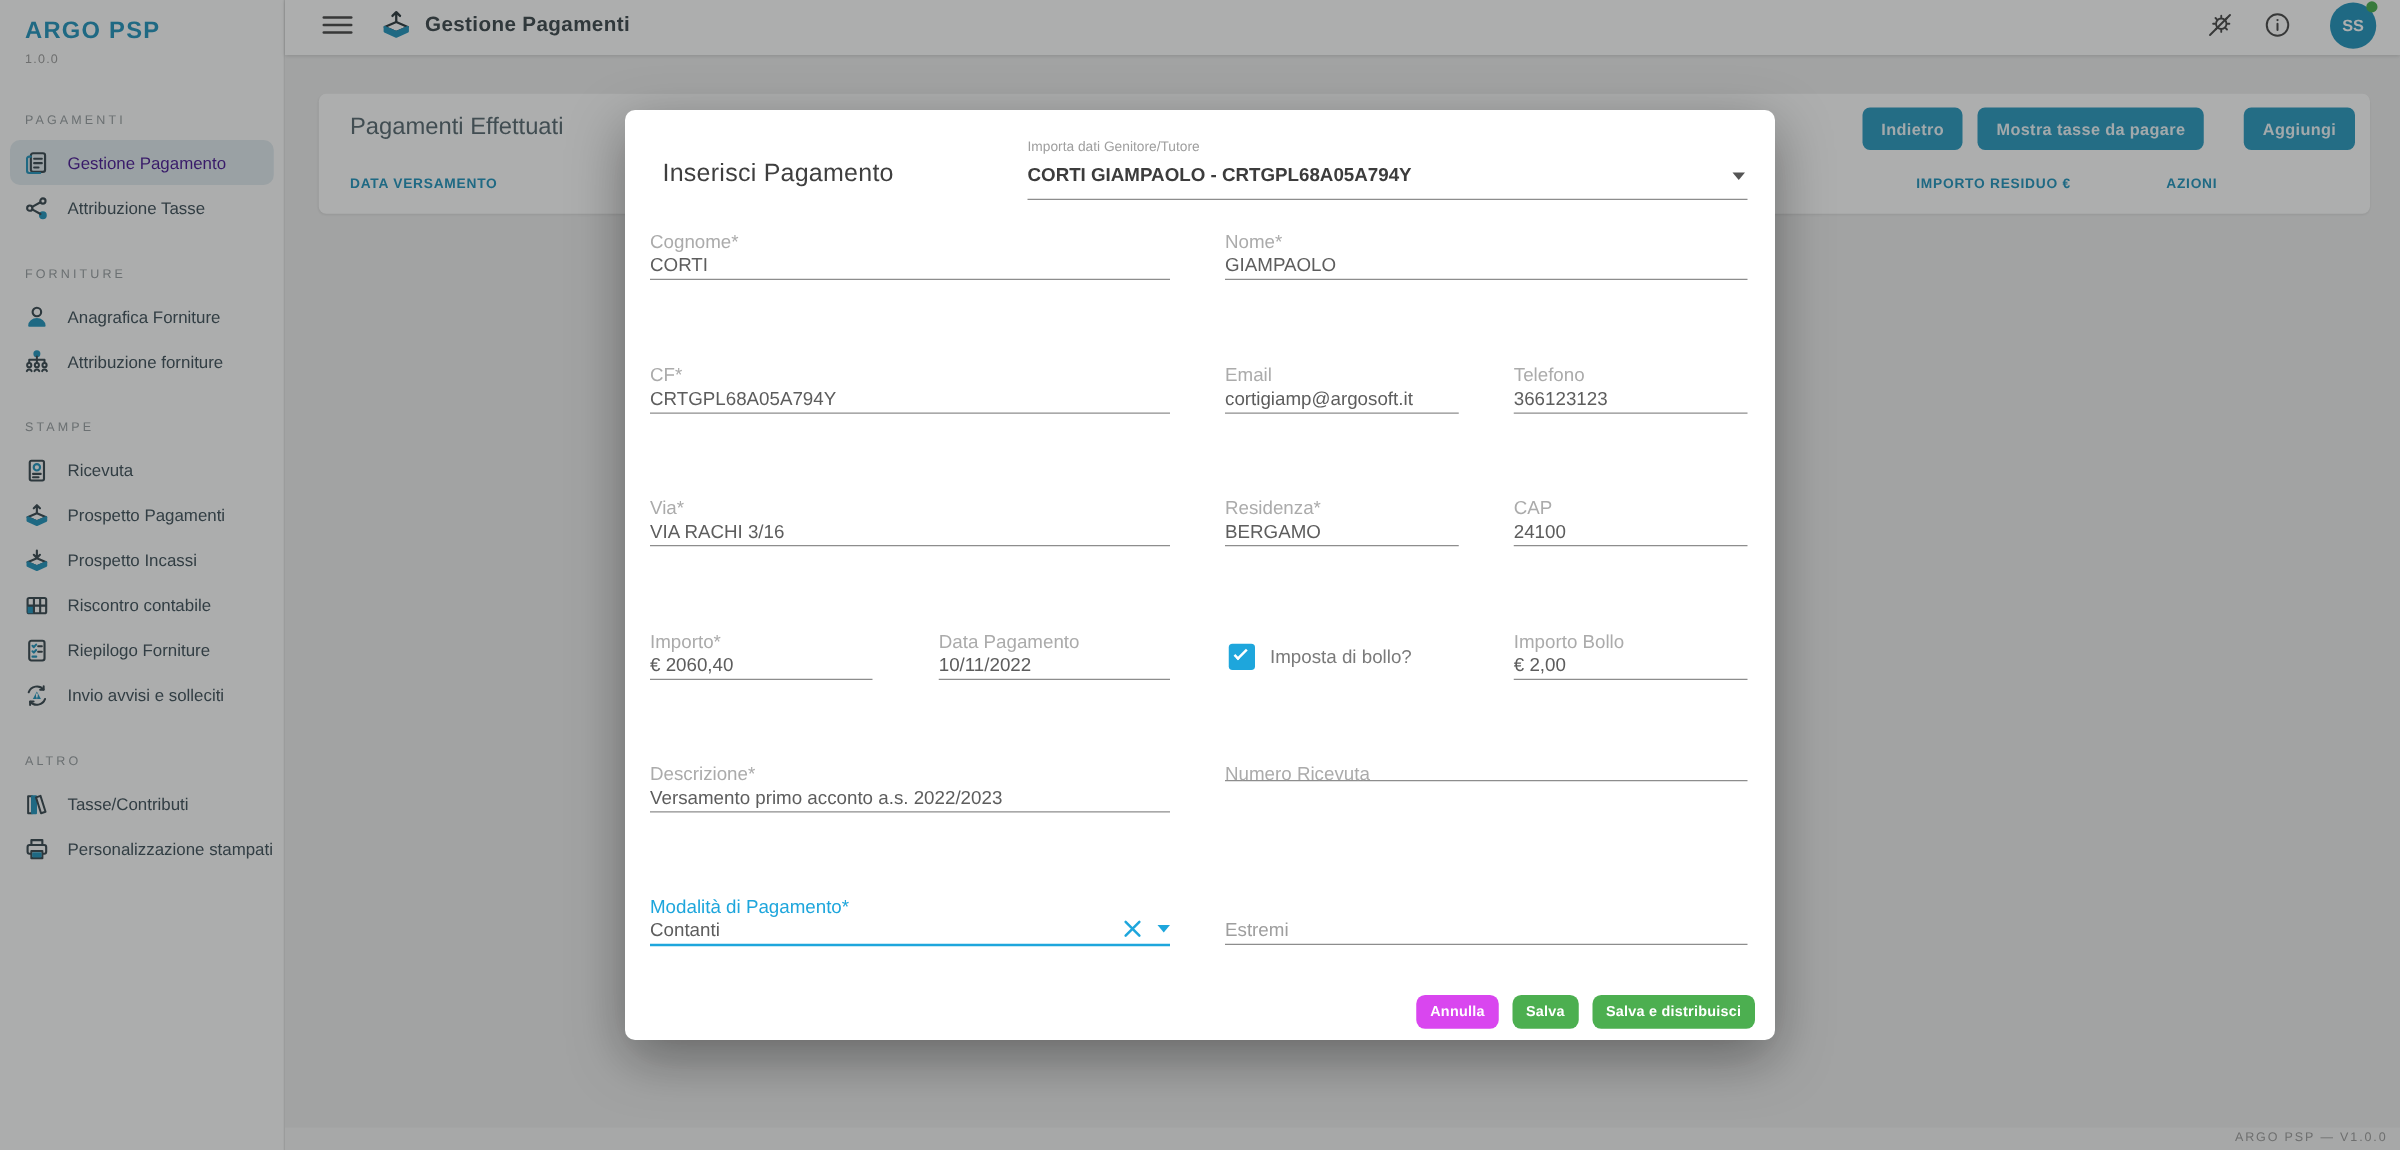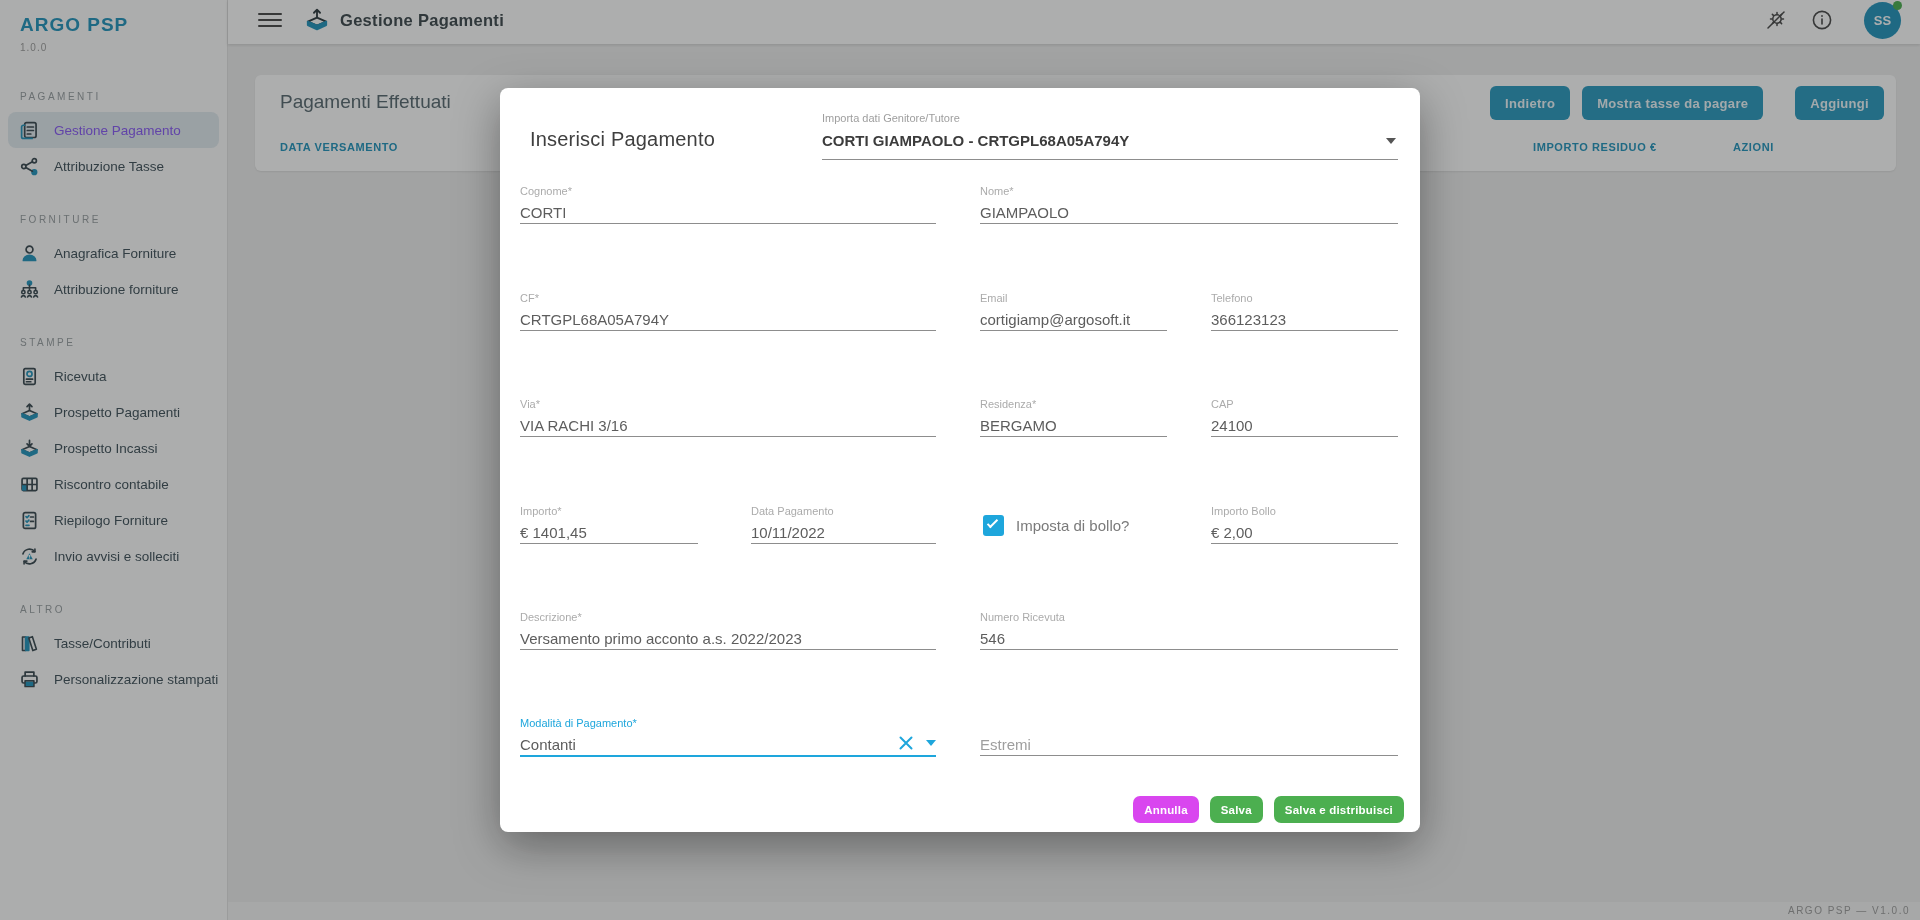--- a/index.html
+++ b/index.html
@@ -17,21 +17,21 @@
   .side-section { margin-top:30px; }
   .side-section.first { margin-top:38px; }
   .side-label { padding:0 20px; font-size:10px; color:#9aa0a3; letter-spacing:2.5px;
     margin-bottom:10px; }
   .side-item { height:36px; margin:0 8px; padding:0 10px; border-radius:8px;
     display:flex; align-items:center; gap:14px; cursor:pointer; }
   .side-item .icon { width:22px; height:22px; display:flex; align-items:center;
     justify-content:center; flex:0 0 22px; }
   .side-text { font-size:13.5px; color:#42535c; white-space:nowrap; }
   .side-item.active { background:#e2ebf0; }
-  .side-item.active .side-text { color:#8b5cf6; }
+  .side-item.active .side-text { color:#4c1d95; }
   svg.ic { width:21px; height:21px; }
   svg.ic * { vector-effect:non-scaling-stroke; }
 
   
   .main { flex:1; display:flex; flex-direction:column; position:relative; }
   .topbar { height:44px; background:#ffffff; box-shadow:0 1px 3px rgba(0,0,0,.14);
     display:flex; align-items:center; padding:0 19px 4px 30px; position:relative; z-index:1; }
   .burger { width:24px; display:flex; flex-direction:column; gap:4px; cursor:pointer; }
   .burger span { display:block; height:2px; background:#4a4a4a; border-radius:1px; }
   .page-icon { margin-left:22px; width:26px; height:26px; }
@@ -71,21 +71,21 @@
   .select-block { position:absolute; left:322px; top:24px; width:576px;
     border-bottom:1px solid #8d8d8d; padding-bottom:8px; cursor:pointer; }
   .sel-label { font-size:11px; color:#9e9e9e; height:13px; }
   .sel-value { margin-top:7px; font-size:15px; font-weight:bold; color:#3c3c3c;
     height:19px; position:relative; }
   .tri { width:0; height:0; border-left:5px solid transparent;
     border-right:5px solid transparent; border-top:6px solid #555; }
   .sel-value .tri { position:absolute; right:2px; top:6px; }
 
   .field { position:absolute; border-bottom:1px solid #8d8d8d; }
-  .f-label { font-size:11px; color:#ababab; height:13px; white-space:nowrap; }
+  .f-label { font-size:15px; color:#ababab; height:13px; white-space:nowrap; }
   .f-value { margin-top:6px; font-size:15px; color:#5d5d5d; height:19px; white-space:nowrap; }
   .col-a { left:20px; width:416px; } .col-b { left:480px; width:418px; }
   .col-b1 { left:480px; width:187px; } .col-c { left:711px; width:187px; }
   .r1 { top:97px; } .r2 { top:204px; } .r3 { top:310px; }
   .r4 { top:417px; } .r5 { top:523px; } .r6 { top:629px; }
   .importo-f { left:20px; width:178px; } .data-f { left:251px; width:185px; }
 
   .field.focused { border-bottom:2px solid #1ea6dc; }
   .field.focused .f-label { color:#1ea6dc; }
   .field-icons { position:absolute; right:0; top:18px; display:flex; align-items:center; gap:12px; }
@@ -365,21 +365,21 @@
     <div class="f-label">Residenza*</div>
     <div class="f-value">BERGAMO</div>
   </div>
   <div class="field col-c r3">
     <div class="f-label">CAP</div>
     <div class="f-value">24100</div>
   </div>
 
   <div class="field importo-f r4">
     <div class="f-label">Importo*</div>
-    <div class="f-value">€ 1401,45</div>
+    <div class="f-value">€ 2060,40</div>
   </div>
   <div class="field data-f r4">
     <div class="f-label">Data Pagamento</div>
     <div class="f-value">10/11/2022</div>
   </div>
   <div class="cb-wrap">
     <div class="checkbox">
         <div class="mark"></div>
       </div>
     <span class="cb-label">Imposta di bollo?</span>
@@ -388,21 +388,20 @@
     <div class="f-label">Importo Bollo</div>
     <div class="f-value">€ 2,00</div>
   </div>
 
   <div class="field col-a r5">
     <div class="f-label">Descrizione*</div>
     <div class="f-value">Versamento primo acconto a.s. 2022/2023</div>
   </div>
   <div class="field col-b r5">
     <div class="f-label">Numero Ricevuta</div>
-    <div class="f-value">546</div>
   </div>
 
   <div class="field col-a r6 focused">
     <div class="f-label">Modalità di Pagamento*</div>
     <div class="f-value">Contanti</div>
     <div class="field-icons">
       <span class="x-ic">
         <svg viewBox="0 0 16 16" width="16" height="16" stroke="#1ea6dc" stroke-width="2" stroke-linecap="round">
             <path d="M2.5 2.5l11 11M13.5 2.5l-11 11"></path>
           </svg>

